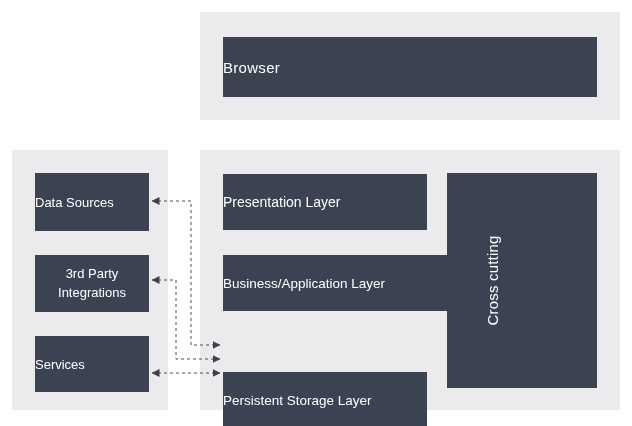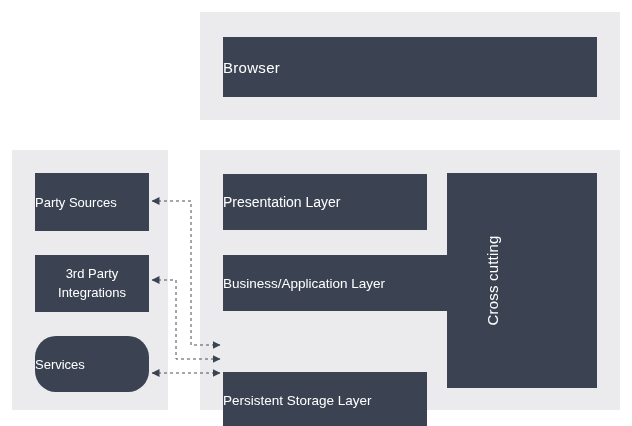--- a/index.html
+++ b/index.html
@@ -30,21 +30,21 @@
     text-align: center;
     font-weight: normal;
     box-sizing: border-box;
   }
   #section-browser   { left: 200px; top: 12px;  width: 420px; height: 108px; }
   #box-browser       { left: 223px; top: 37px;  width: 374px; height: 60px; font-size: 15px; letter-spacing: .3px; }
 
   #section-external  { left: 12px;  top: 150px; width: 156px; height: 260px; }
   #box-data-sources  { left: 35px;  top: 173px; width: 114px; height: 58px; font-size: 13px; }
   #box-integrations  { left: 35px;  top: 255px; width: 114px; height: 57px; font-size: 13px; line-height: 1.45; padding: 0 12px; }
-  #box-services      { left: 35px;  top: 336px; width: 114px; height: 56px; font-size: 13px; border-radius: 21px; }
+  #box-services      { left: 35px;  top: 336px; width: 114px; height: 56px; font-size: 13px; }
 
   #section-layers    { left: 200px; top: 150px; width: 420px; height: 260px; }
   #box-presentation  { left: 223px; top: 174px; width: 204px; height: 56px; font-size: 14px; }
   #box-business      { left: 223px; top: 255px; width: 240px; height: 56px; font-size: 13.5px; }
   #box-storage       { left: 223px; top: 332px; width: 204px; height: 56px; font-size: 13.5px; margin-top: 40px; }
   #box-crosscutting  { left: 447px; top: 173px; width: 150px; height: 215px; font-size: 15px; }
   #box-crosscutting .vertical-label {
     transform: rotate(-90deg);
     white-space: nowrap;
     letter-spacing: .2px;
@@ -66,21 +66,21 @@
 
 <div>
 
   <div class="section" id="section-browser"></div>
   <div class="box" id="box-browser">
     <span>Browser</span>
   </div>
 
   <div class="section" id="section-external"></div>
   <div class="box" id="box-data-sources">
-    <span>Party Sources</span>
+    <span>Data Sources</span>
   </div>
   <div class="box" id="box-integrations">
     <span>3rd Party Integrations</span>
   </div>
   <div class="box" id="box-services">
     <span>Services</span>
   </div>
 
   <div class="section" id="section-layers"></div>
   <div class="box" id="box-presentation">

